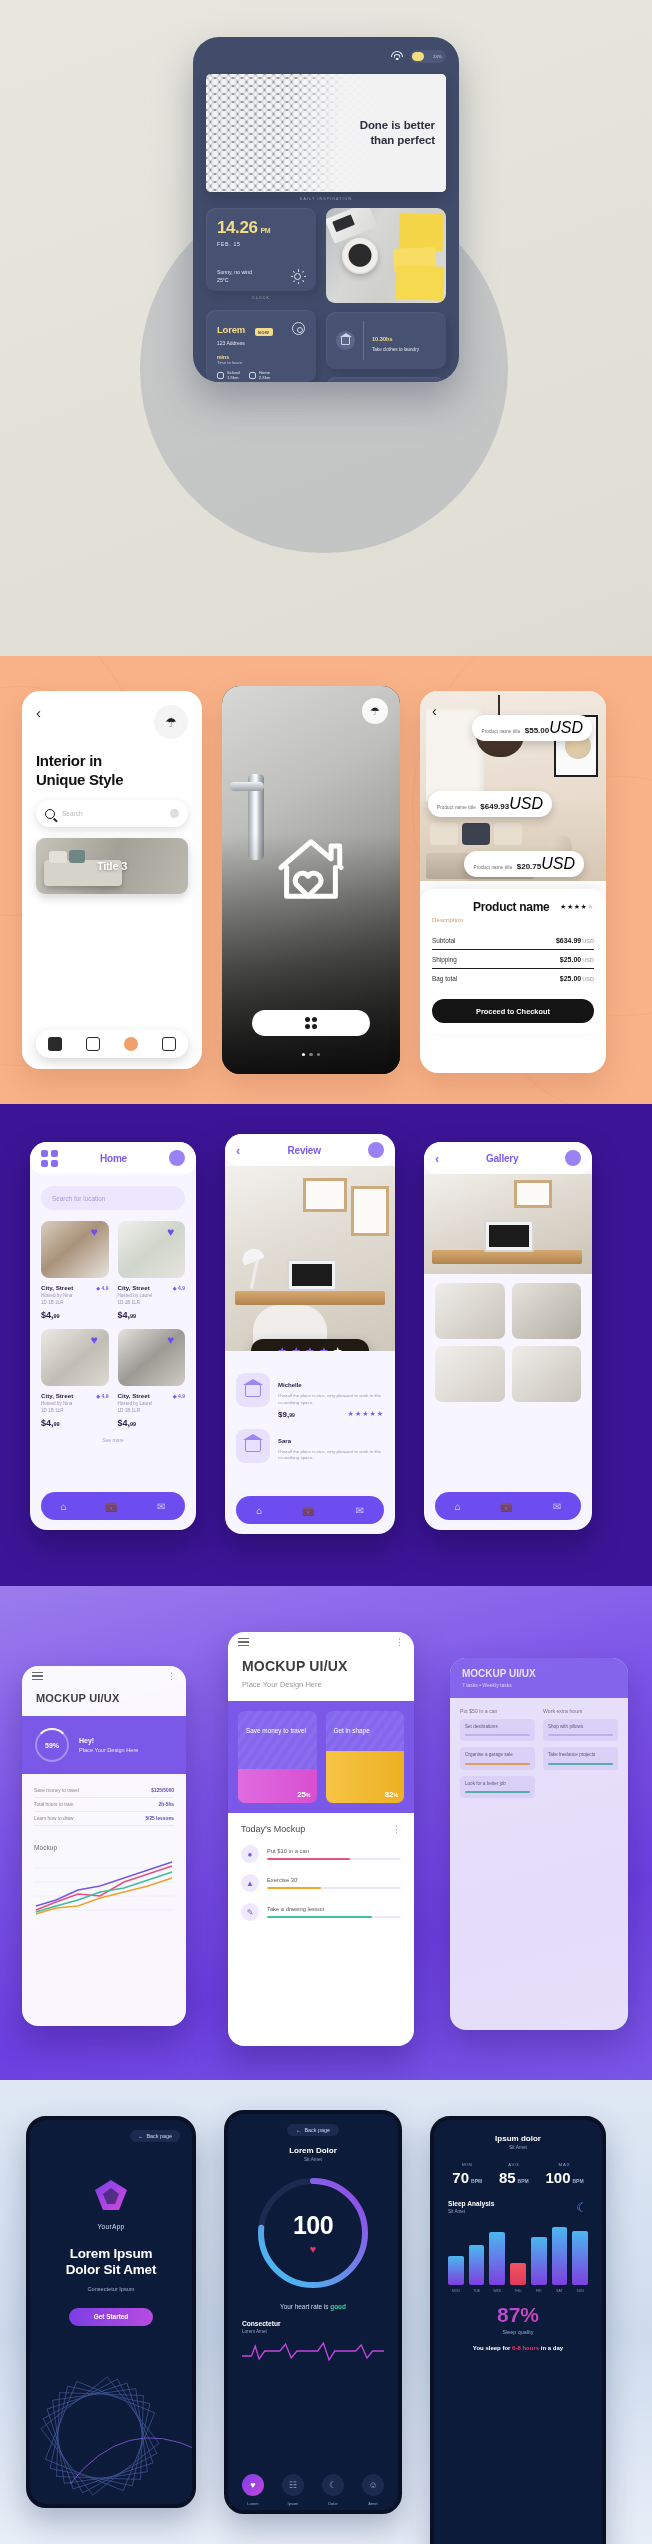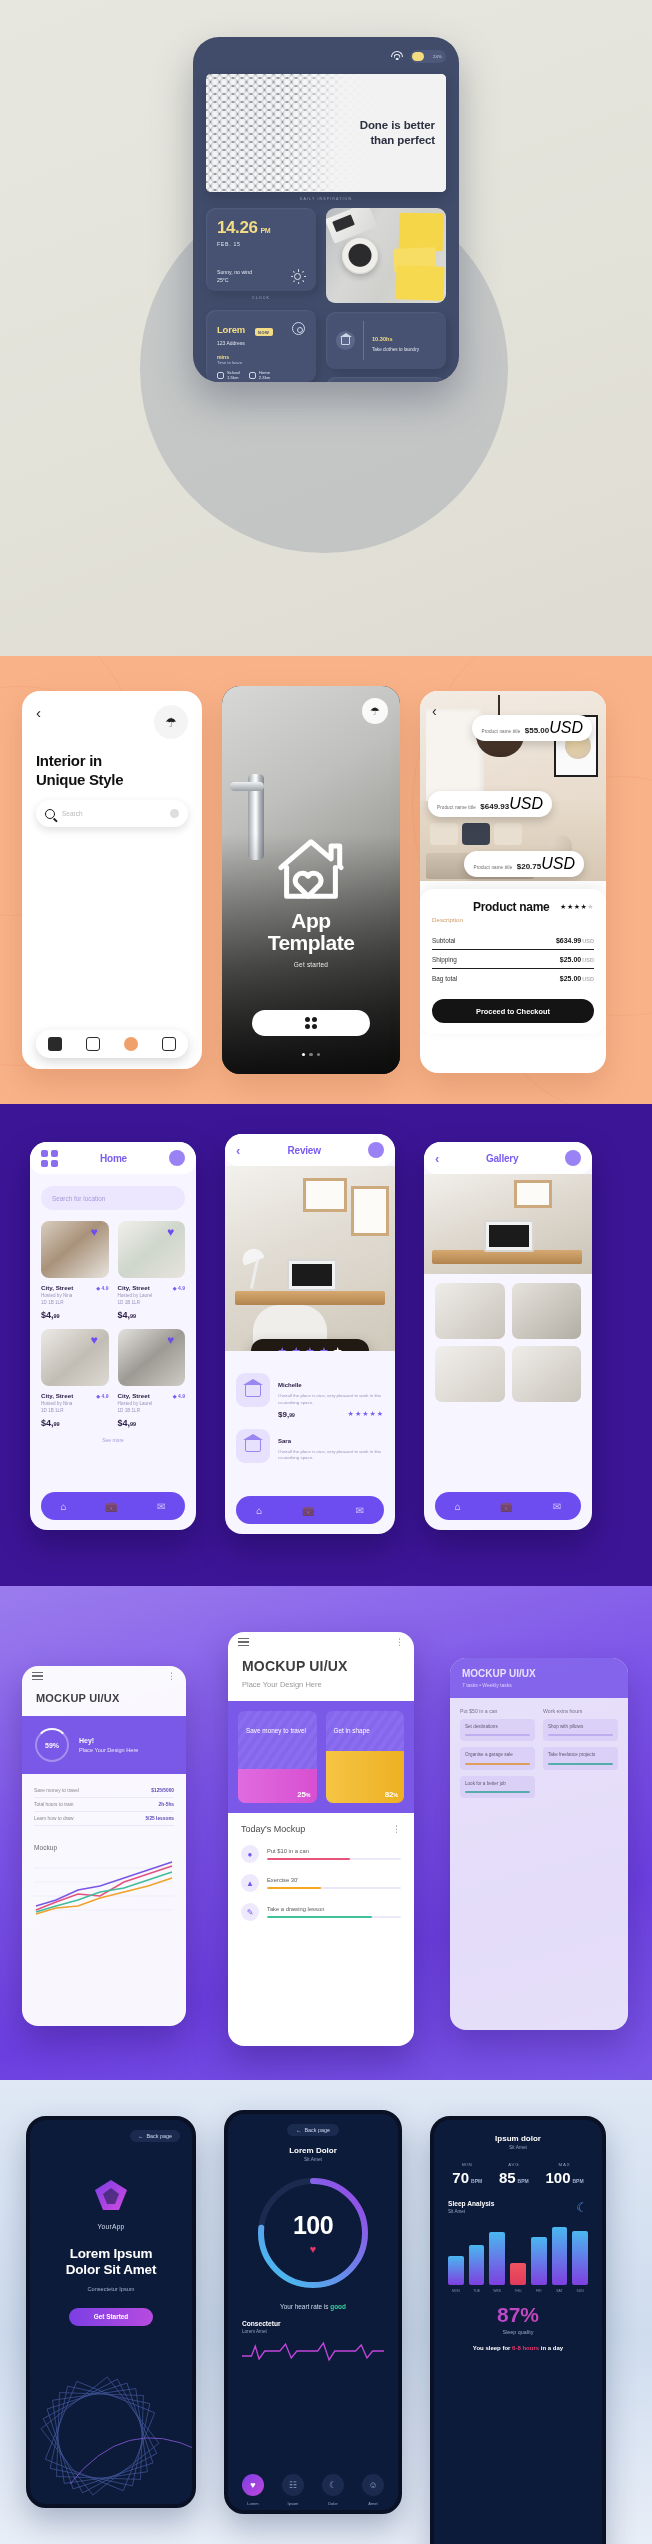--- a/index.html
+++ b/index.html
@@ -574,44 +574,43 @@
       </div>
       <div class="p2-h1">
         <div>Interior in</div>
         <div>Unique Style</div>
       </div>
       <div class="p2-search">
         <span class="p2-smag"></span>
         <span class="p2-sph">Search</span>
         <span class="p2-sclear"></span>
       </div>
+      <div class="p2-card p2-c3">
+        <span class="p2-sofa"></span>
+        <span class="p2-ctitle">Title 3</span>
+      </div>
       <div class="p2-nav">
         <span class="p2-ni"></span>
         <span class="p2-ni b"></span>
         <span class="p2-ni a"></span>
         <span class="p2-ni b"></span>
       </div>
     </div>
 
     <div class="ph2 ph2b">
       <div class="p2b-img"></div>
       <div class="p2b-faucet"></div>
       <div class="p2b-shade"></div>
       <div class="p2b-avatar">☂</div>
       <div class="p2b-logo">
         <svg viewBox="0 0 100 92" fill="none" stroke="#ffffff" stroke-width="7" stroke-linejoin="round" stroke-linecap="round">
           <path d="M8 44 L50 8 L78 32 L78 14 L90 14 L90 42 L92 44"></path>
           <path d="M16 44 L16 84 L84 84 L84 44"></path>
           <path d="M32 70 a10 10 0 1 1 14 -14 a10 10 0 1 1 14 14 l-14 14 z"></path>
         </svg>
-      </div>
-      <div class="p2b-txt">
-        <div class="p2b-t1">App</div>
-        <div class="p2b-t1">Template</div>
-        <div class="p2b-t2">Get started</div>
       </div>
       <div class="p2b-btn">
         <span class="p2b-bdots">
             <i></i>
             <i></i>
             <i></i>
             <i></i>
           </span>
       </div>
       <div class="p2b-dots">

